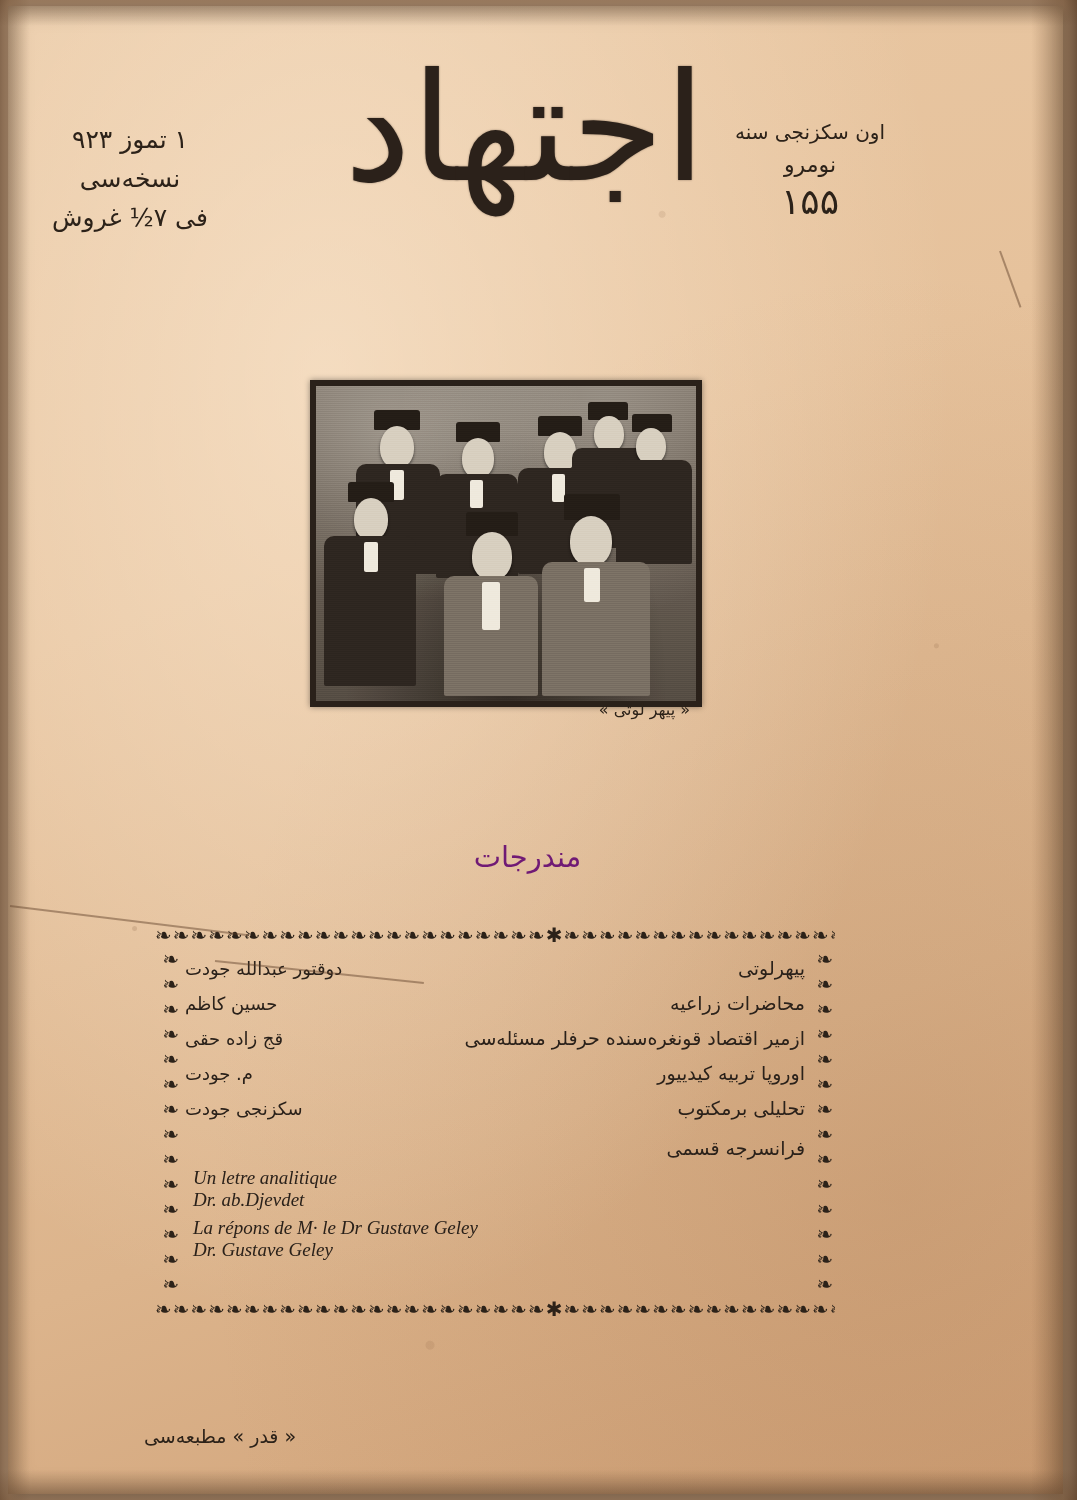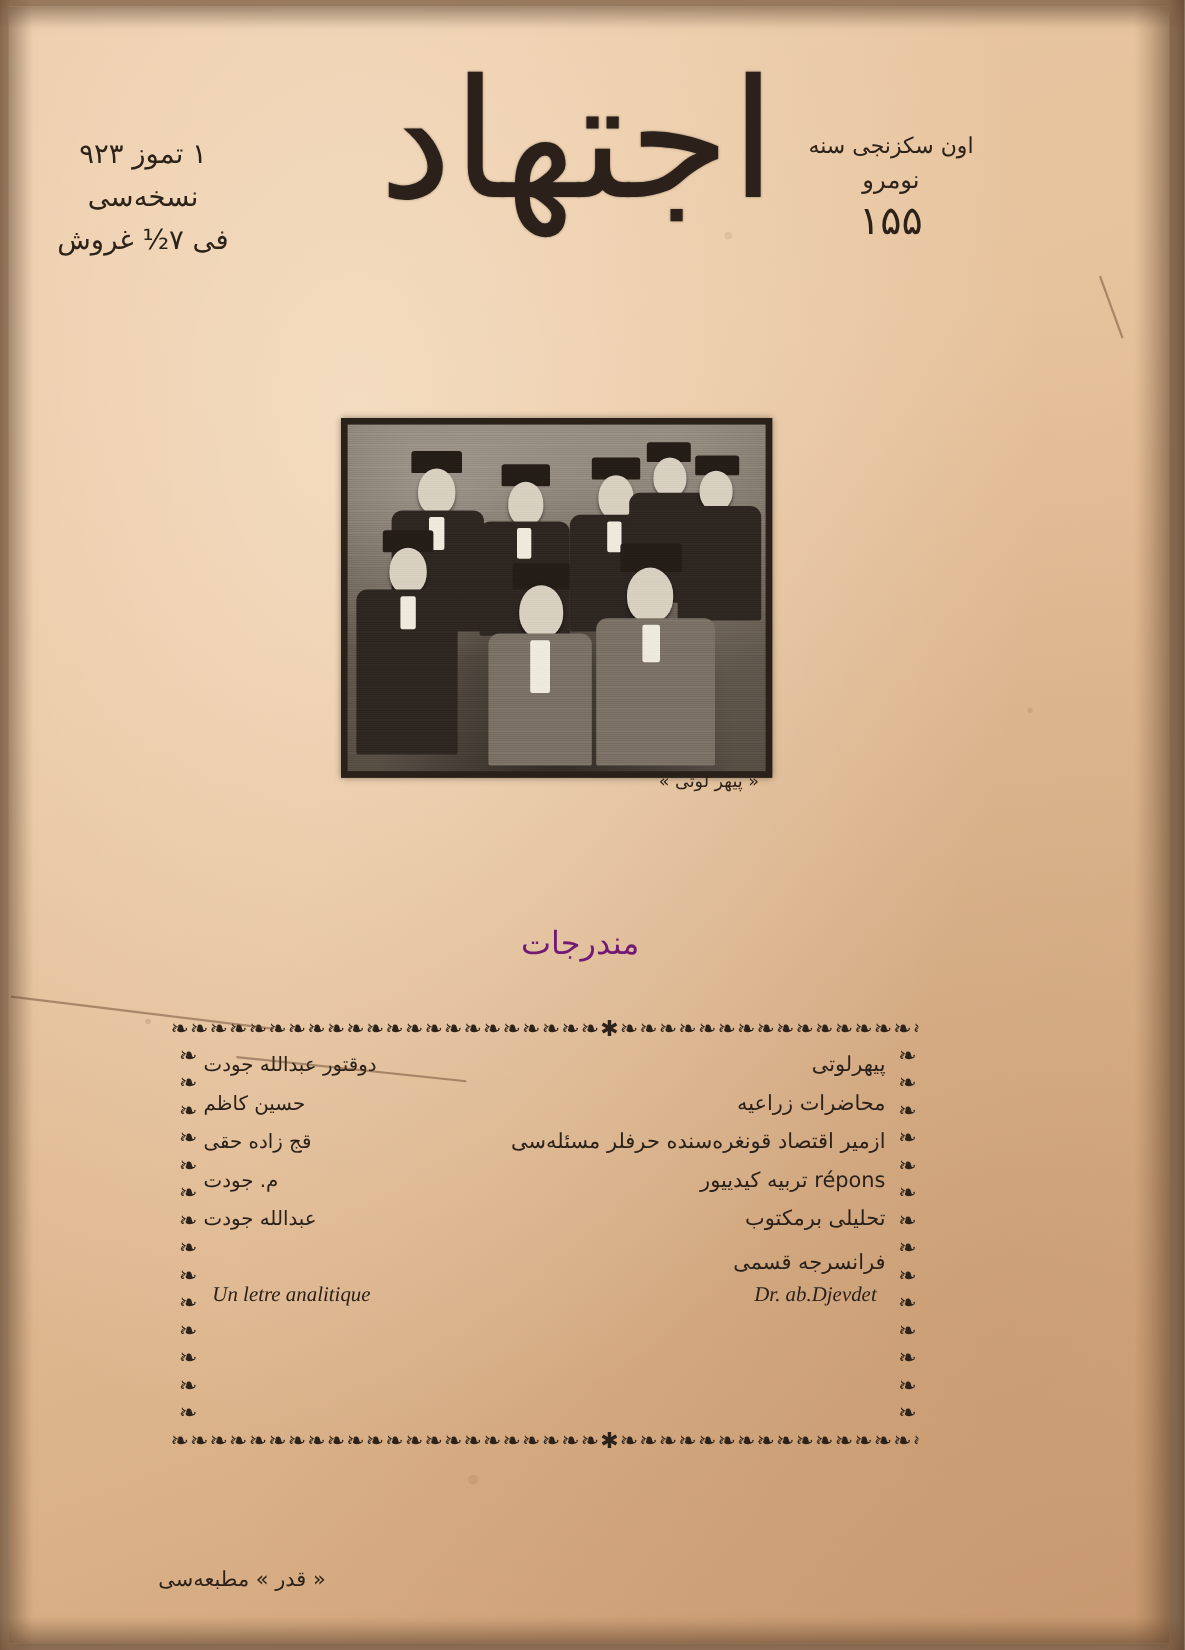--- a/index.html
+++ b/index.html
@@ -251,20 +251,21 @@
   }
   .fr-row {
     display: flex;
     direction: ltr;
     justify-content: space-between;
     font-family: "Liberation Serif", serif;
     font-style: italic;
     font-size: 19px;
     margin-bottom: 6px;
     padding: 0 8px;
+    flex-direction: column;
   }
   
   .footer {
     position: absolute;
     left: 70px;
     top: 1425px;
     width: 300px;
     font-size: 19px;
     color: #2c2219;
     direction: rtl;
@@ -366,33 +367,37 @@
       </div>
       <div class="toc-row">
         <span class="toc-title">محاضرات زراعیه</span>
         <span class="toc-author">حسین كاظم</span>
       </div>
       <div class="toc-row">
         <span class="toc-title">ازمیر اقتصاد قونغره‌سنده حرفلر مسئله‌سی</span>
         <span class="toc-author">قج زاده حقی</span>
       </div>
       <div class="toc-row">
-        <span class="toc-title">répons تربیه كیدییور</span>
+        <span class="toc-title">اوروپا تربیه كیدییور</span>
         <span class="toc-author">م. جودت</span>
       </div>
       <div class="toc-row">
         <span class="toc-title">تحلیلی برمكتوب</span>
-        <span class="toc-author">عبدالله جودت</span>
+        <span class="toc-author">سكزنجی جودت</span>
       </div>
 
       <div class="fr-head">فرانسرجه قسمی</div>
 
       <div class="fr-row">
         <span>Un letre analitique</span>
         <span>Dr. ab.Djevdet</span>
+      </div>
+      <div class="fr-row">
+        <span>La répons de M· le Dr Gustave Geley</span>
+        <span>Dr. Gustave Geley</span>
       </div>
     </div>
   </div>
 
   <div class="footer">« قدر » مطبعه‌سی</div>
 
   <div class="crack" style="left:10px; top:905px; width:240px; height:2px; transform: rotate(7deg);"></div>
   <div class="crack" style="left:215px; top:960px; width:210px; height:1.5px; transform: rotate(6deg);"></div>
   <div class="crack" style="left:1000px; top:250px; width:60px; height:2px; transform: rotate(70deg);"></div>
 

